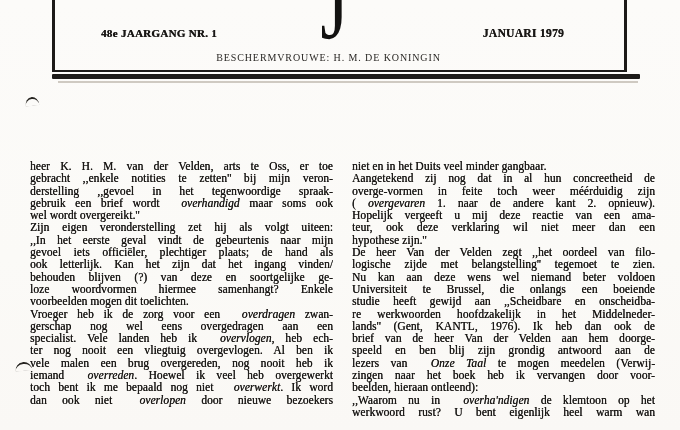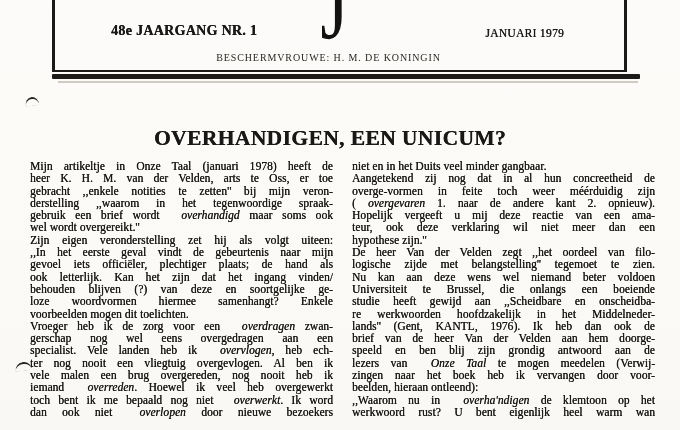--- a/index.html
+++ b/index.html
@@ -8,27 +8,27 @@
     background:linear-gradient(180deg,#fcfbf9 0%, #fbfaf7 60%, #faf8f5 100%);
     font-family:"Liberation Serif", serif; color:#1a1816;
   }
   
   .masthead {
     position:absolute; left:52px; top:-32px; width:569px; height:102px;
     border-left:3.5px solid #1c1a18; border-right:3.5px solid #1c1a18;
     border-bottom:2px solid #1c1a18;
   }
   .issue-label {
-    position:absolute; left:56px; bottom:31px;
-    font-weight:bold; font-size:14px; letter-spacing:0.3px; white-space:nowrap;
+    position:absolute; left:46px; bottom:31px;
+    font-weight:bold; font-size:11px; letter-spacing:0.3px; white-space:nowrap;
     text-shadow:0.3px 0 0 currentColor;
   }
   .date-label {
     position:absolute; right:60px; bottom:31px;
-    font-weight:normal; font-size:11.5px; letter-spacing:0.3px; white-space:nowrap;
+    font-weight:bold; font-size:11.5px; letter-spacing:0.3px; white-space:nowrap;
     text-shadow:0.3px 0 0 currentColor;
   }
   .patroness {
     position:absolute; left:0; right:22px; bottom:7px; text-align:center;
     font-size:10px; letter-spacing:0.9px; color:#2a2825; white-space:nowrap;
   }
   .logo-j {
     position:absolute; left:0; right:10px; top:-13px; text-align:center;
     font-size:100px; line-height:1; font-weight:normal; color:#131211;
     transform:scaleX(0.72); transform-origin:50% 0;
@@ -78,27 +78,25 @@
     <span class="issue-label">48e JAARGANG NR. 1</span>
     <span class="date-label">JANUARI 1979</span>
     <div class="patroness">BESCHERMVROUWE: H. M. DE KONINGIN</div>
   </div>
   <div class="mast-rule-thick"></div>
   <div class="mast-rule-echo"></div>
 
   <div class="mark mark-1"></div>
   <div class="mark mark-2"></div>
 
-  <h1 class="title">OVERHANDIGEN, EEN UNICUM?</h1>
 
   <div class="col col-left">
-      <div class="ln"><span>Mijn artikeltje in Onze Taal (januari 1978) heeft de</span></div>
       <div class="ln"><span>heer K. H. M. van der Velden, arts te Oss, er toe</span></div>
       <div class="ln"><span>gebracht ,,enkele notities te zetten'' bij mijn veron-</span></div>
-      <div class="ln"><span>derstelling ,,waarom in het tegenwoordige spraak-</span></div>
+      <div class="ln"><span>derstelling ,,gevoel in het tegenwoordige spraak-</span></div>
       <div class="ln"><span>gebruik een brief wordt </span><i>overhandigd</i><span> maar soms ook</span></div>
       <div class="ln end"><span>wel wordt overgereikt.''</span></div>
       <div class="ln"><span>Zijn eigen veronderstelling zet hij als volgt uiteen:</span></div>
       <div class="ln"><span>,,In het eerste geval vindt de gebeurtenis naar mijn</span></div>
       <div class="ln"><span>gevoel iets officiëler, plechtiger plaats; de hand als</span></div>
       <div class="ln"><span>ook letterlijk. Kan het zijn dat het ingang vinden/</span></div>
       <div class="ln"><span>behouden blijven (?) van deze en soortgelijke ge-</span></div>
       <div class="ln"><span>loze woordvormen hiermee samenhangt? Enkele</span></div>
       <div class="ln end"><span>voorbeelden mogen dit toelichten.</span></div>
       <div class="ln"><span>Vroeger heb ik de zorg voor een </span><i>overdragen</i><span> zwan-</span></div>

